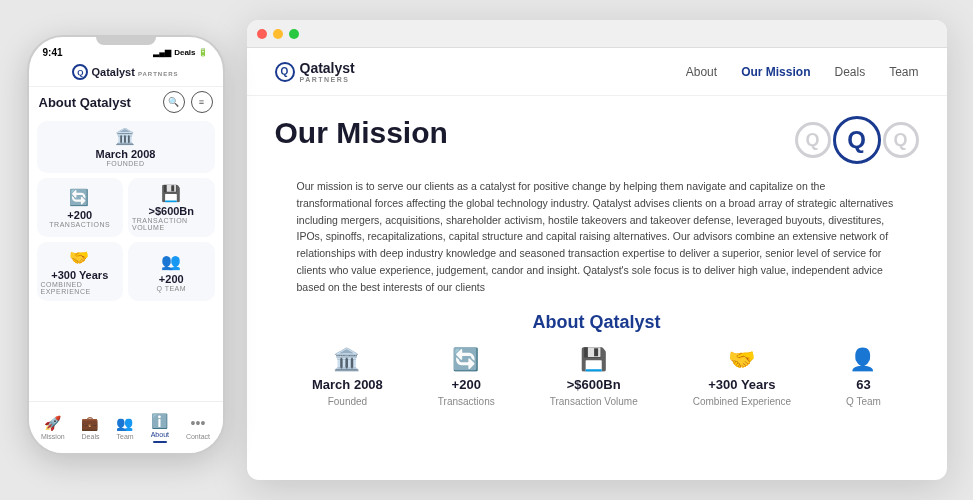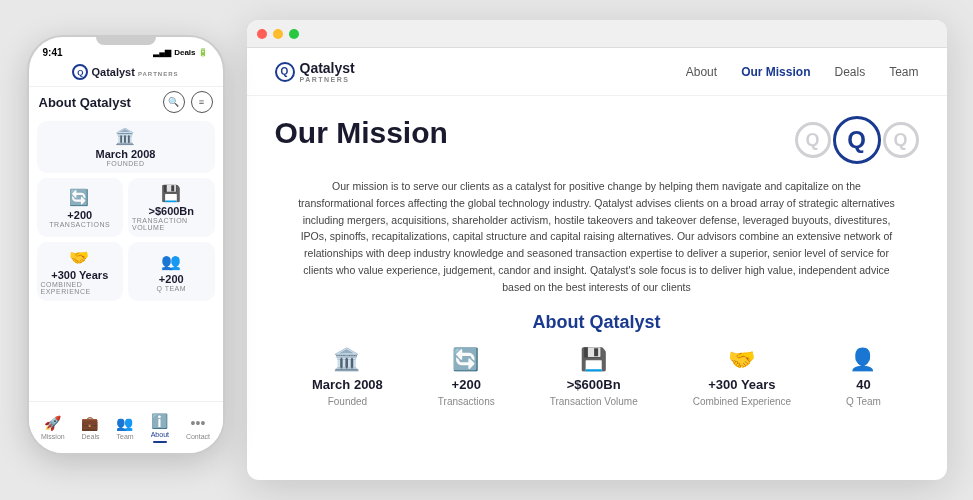--- a/index.html
+++ b/index.html
@@ -222,21 +222,20 @@
       color: #1a1a2e; font-weight: 900;
     }
     .logo-trio-q.sm { width: 36px; height: 36px; font-size: 18px; }
     .logo-trio-q.md { width: 48px; height: 48px; font-size: 24px; border-color: #1a3a8f; color: #1a3a8f; opacity: 1; }
     .logo-trio-q.lg { width: 36px; height: 36px; font-size: 18px; }
 
     .mission-text {
       font-size: 10.5px;
       line-height: 1.6;
       color: #444;
-      text-align: center;
       max-width: 600px;
       margin: 0 auto 16px;
     }
 
     .about-title {
       text-align: center;
       font-size: 18px;
       font-weight: 700;
       color: #1a3a8f;
       margin-bottom: 14px;
@@ -411,20 +410,20 @@
             <span class="stat-value">&gt;$600Bn</span>
             <span class="stat-label">Transaction Volume</span>
           </div>
           <div class="stat-item">
             <span class="stat-icon">🤝</span>
             <span class="stat-value">+300 Years</span>
             <span class="stat-label">Combined Experience</span>
           </div>
           <div class="stat-item">
             <span class="stat-icon">👤</span>
-            <span class="stat-value">40</span>
+            <span class="stat-value">63</span>
             <span class="stat-label">Q Team</span>
           </div>
         </div>
       </div>
     </div>
   </div>
 </div>
 
 </body></html>

